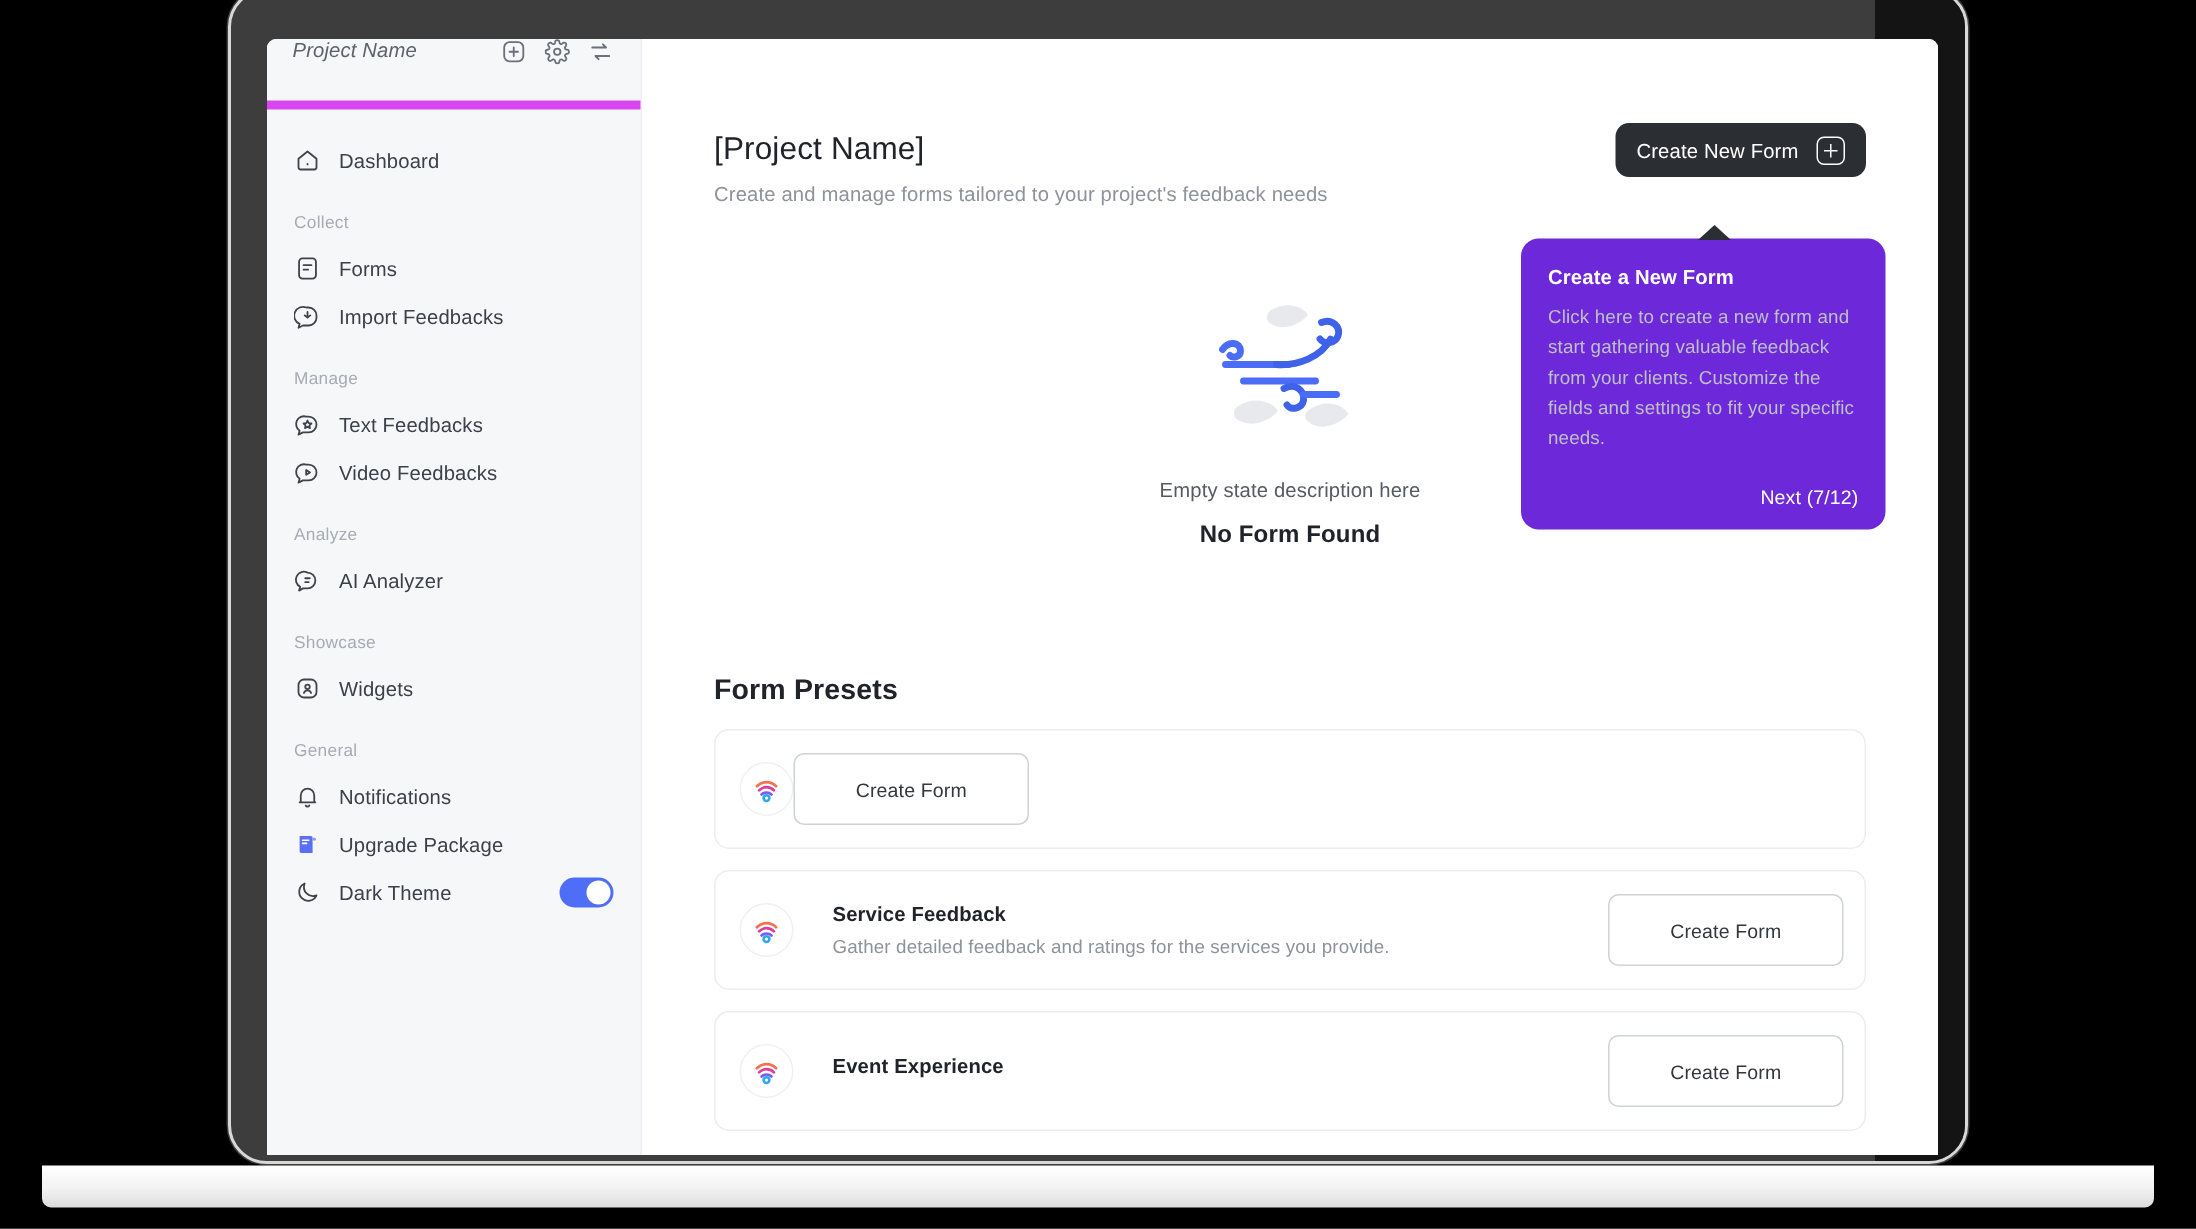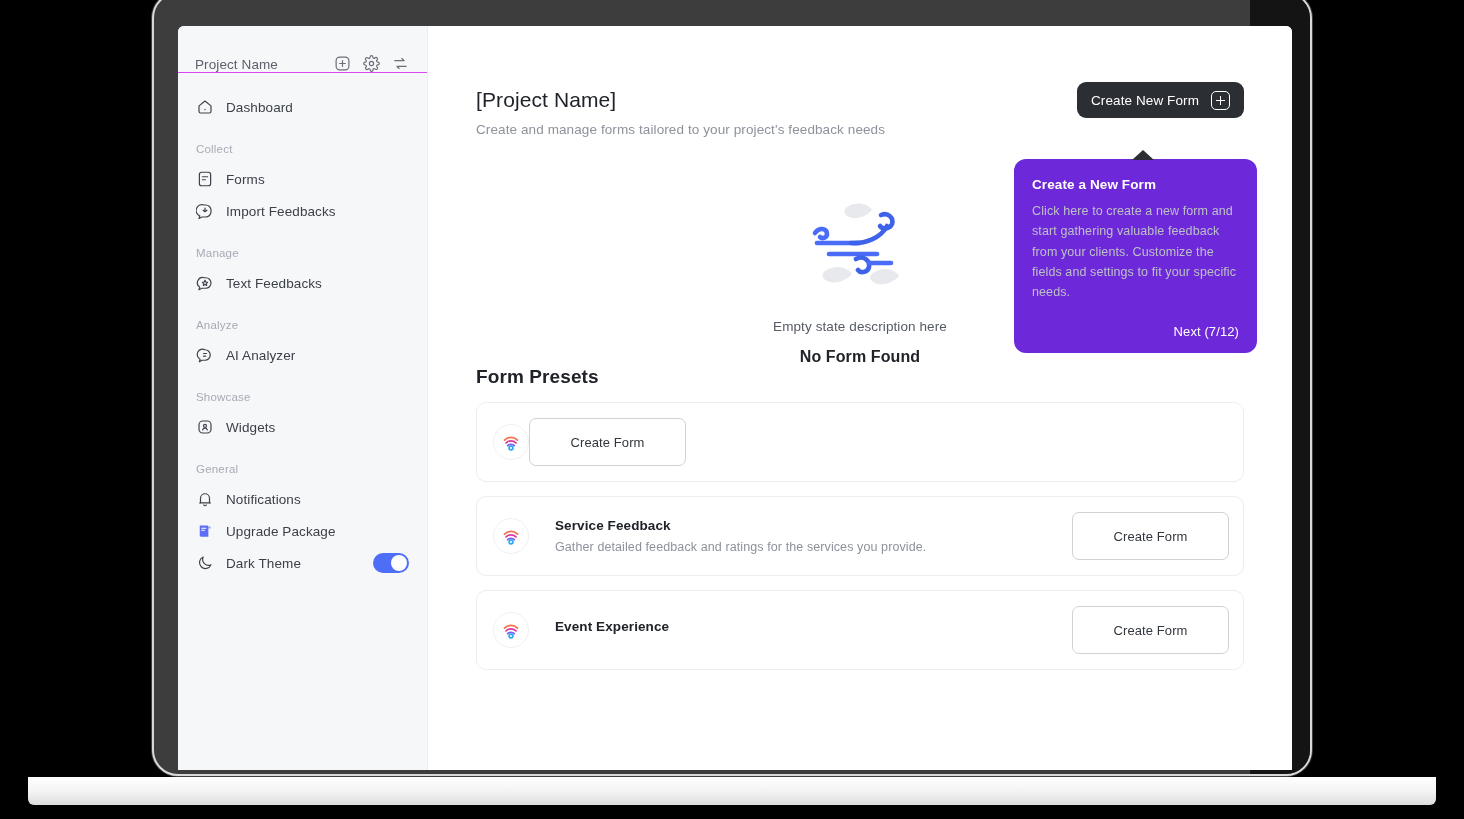--- a/index.html
+++ b/index.html
@@ -44,23 +44,24 @@
 
   
   #sidebar {
     width: 250px; height: 100%;
     background: #f6f7f9;
     border-right: 1px solid #eceef1;
     flex: 0 0 250px;
   }
   .sb-header {
     height: 47px;
-    display: flex; align-items: flex-end; justify-content: space-between;
+    display: flex; align-items: flex-start; justify-content: space-between;
     padding: 0 18px 0 17px;
-    border-bottom: 1px solid #d946ef;
+    border-bottom: 6px solid #d946ef;
+    font-style: italic;
   }
   .sb-title { font-size: 13.5px; color: #5c616b; letter-spacing: .1px; }
   .sb-header-icons { display: flex; align-items: center; gap: 12px; }
   .sb-ic { width: 17px; height: 17px; color: #6a6f79; display: block; }
   .sb-body { padding: 18px 0 0 0; }
   .sb-group-label {
     font-size: 11.5px; color: #a6abb4;
     padding: 0 0 0 18px; margin: 20px 0 8px 0; letter-spacing: .2px;
   }
   .sb-item {
@@ -142,21 +143,21 @@
   
   #empty-state { margin-top: 56px; text-align: center; }
   #empty-illustration { width: 130px; height: 110px; margin: 0 auto; display: block; }
   #empty-title {
     font-size: 16px; font-weight: bold; color: #202329;
     margin-top: 14px; letter-spacing: .1px;
   }
   #empty-desc { font-size: 13.5px; color: #555a63; margin-top: 16px; letter-spacing: .1px; }
 
   
-  #presets { }
+  #presets { margin-top: 84px; }
   #presets-title { font-size: 19px; font-weight: bold; color: #202329; letter-spacing: .1px; }
   #presets-subtitle { font-size: 13.5px; color: #8d929b; margin-top: 10px; letter-spacing: .1px; }
   .preset-card {
     margin-top: 14px; border: 1px solid #ededf0; border-radius: 10px;
     height: 80px; display: flex; align-items: center;
     padding: 0 14px 0 16px; background: #ffffff;
   }
   .preset-icon-wrap {
     width: 36px; height: 36px; border-radius: 50%;
     border: 1px solid #f0f0f3; flex: 0 0 36px;
@@ -241,20 +242,29 @@
 
         <div class="sb-group-label">Manage</div>
         <div class="sb-item">
           <span class="sb-item-icon">
             <svg viewBox="0 0 24 24" fill="none" stroke="currentColor" stroke-width="1.6" stroke-linecap="round" stroke-linejoin="round">
               <path d="M20 12a7 7 0 0 1-7 7H8l-4 2 1-3.5A7 7 0 0 1 11 5h2a7 7 0 0 1 7 7z"></path>
               <path d="m12 8.5 1.1 2.3 2.4.3-1.8 1.7.5 2.4-2.2-1.2-2.2 1.2.5-2.4-1.8-1.7 2.4-.3z"></path>
             </svg>
           </span>
           <span class="sb-item-label">Text Feedbacks</span>
+        </div>
+        <div class="sb-item">
+          <span class="sb-item-icon">
+            <svg viewBox="0 0 24 24" fill="none" stroke="currentColor" stroke-width="1.6" stroke-linecap="round" stroke-linejoin="round">
+              <path d="M20 12a7 7 0 0 1-7 7H8l-4 2 1-3.5A7 7 0 0 1 11 5h2a7 7 0 0 1 7 7z"></path>
+              <path d="m10.8 9.7 3.4 2.2-3.4 2.2z"></path>
+            </svg>
+          </span>
+          <span class="sb-item-label">Video Feedbacks</span>
         </div>
 
         <div class="sb-group-label">Analyze</div>
         <div class="sb-item">
           <span class="sb-item-icon">
             <svg viewBox="0 0 24 24" fill="none" stroke="currentColor" stroke-width="1.6" stroke-linecap="round" stroke-linejoin="round">
               <path d="M19 12a7 7 0 0 1-7 7H8l-3.5 2 1-3.4A7 7 0 0 1 12 5a7 7 0 0 1 7 7z"></path>
               <path d="M10 10h4M10 13.5h3"></path>
             </svg>
           </span>

